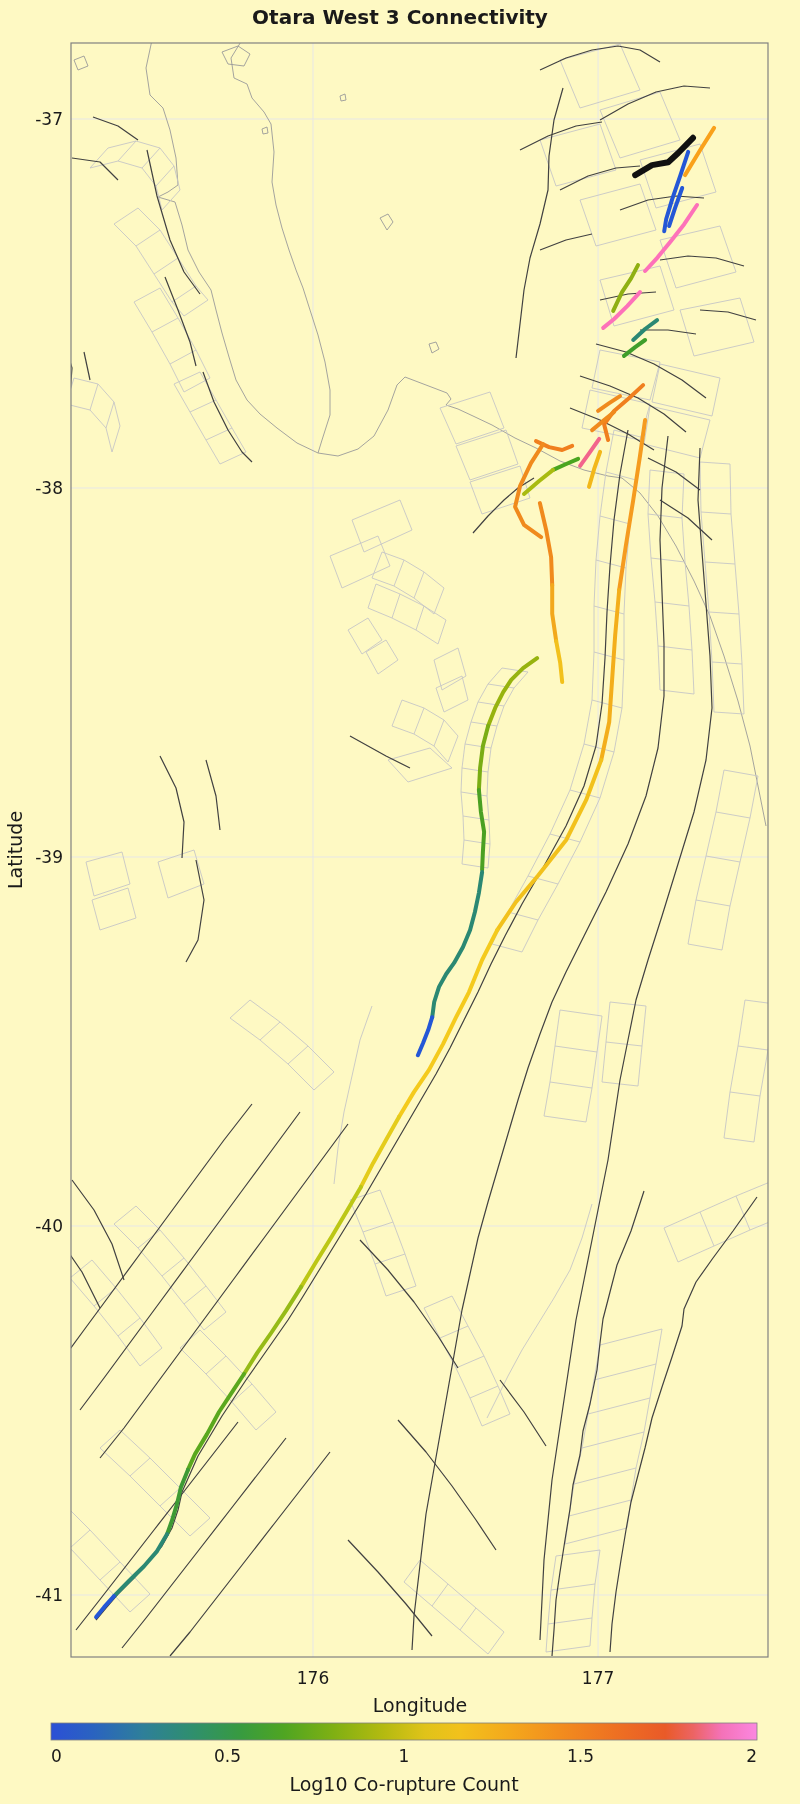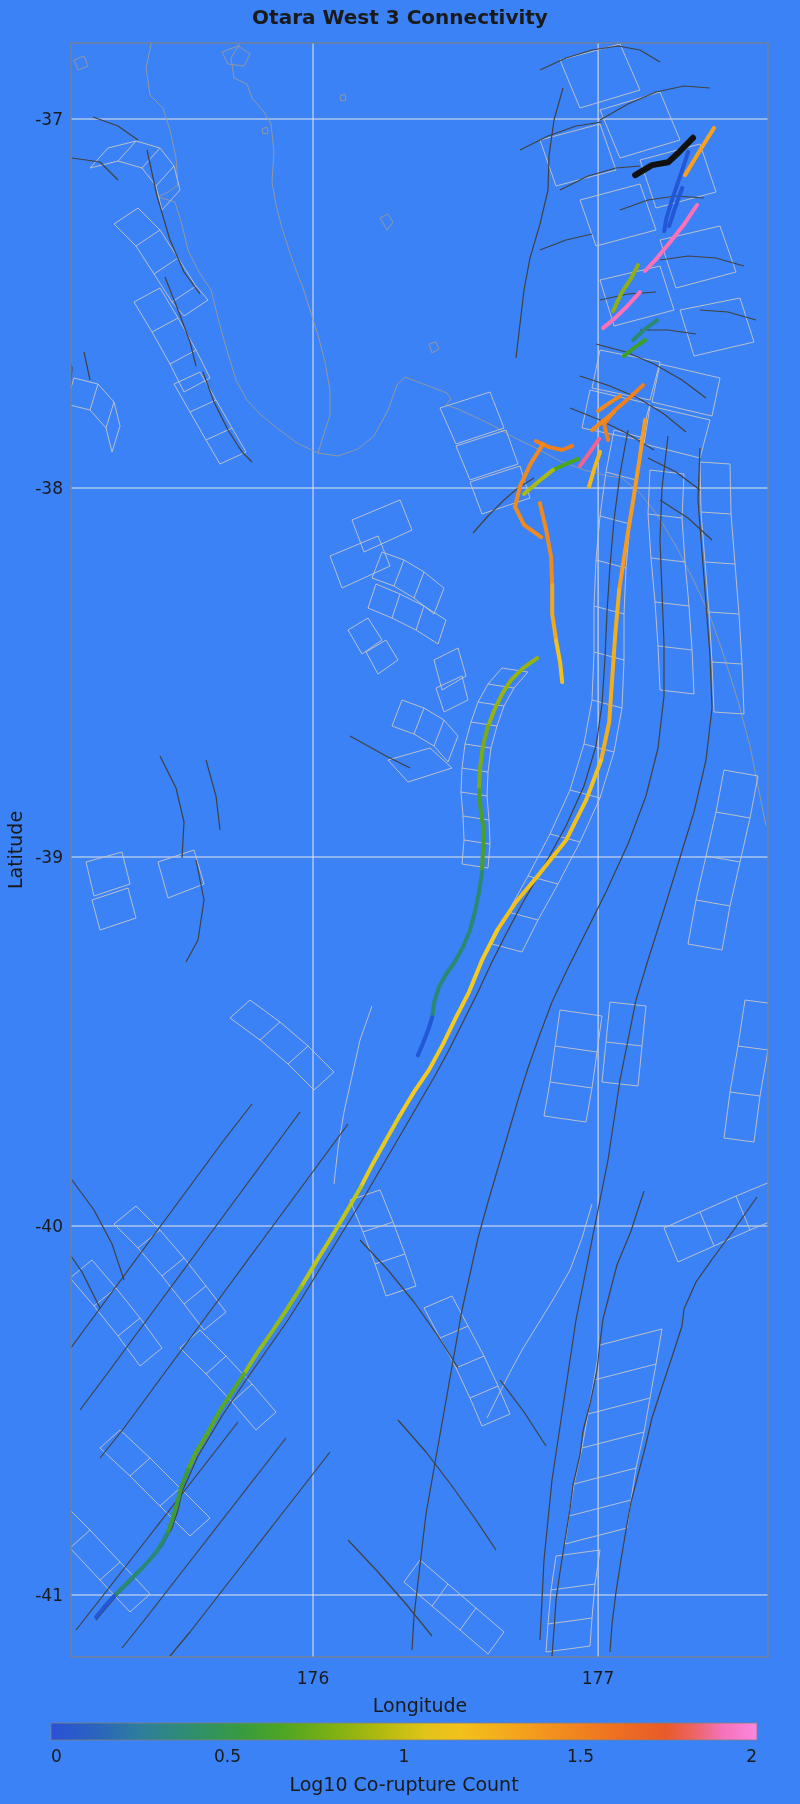--- a/index.html
+++ b/index.html
@@ -1,16 +1,16 @@
 <!DOCTYPE html>
 <html><head>
 <meta charset="utf-8">
 <style>
   html,body{margin:0;padding:0;background:#ffffff;}
-  .fig{position:relative;width:800px;height:1804px;background:#3b82f6;font-family:"DejaVu Sans","Liberation Sans",sans-serif;}
+  .fig{position:relative;width:800px;height:1804px;background:#fef9c3;font-family:"DejaVu Sans","Liberation Sans",sans-serif;}
   svg text{font-family:"DejaVu Sans","Liberation Sans",sans-serif;fill:#1a1a1a;}
   .title{font-size:20px;font-weight:bold;}
   .axlab{font-size:19px;}
   .tick{font-size:17px;}
   .cbtick{font-size:17px;}
 </style>
 </head>
 <body>
 
 <div class="fig">

